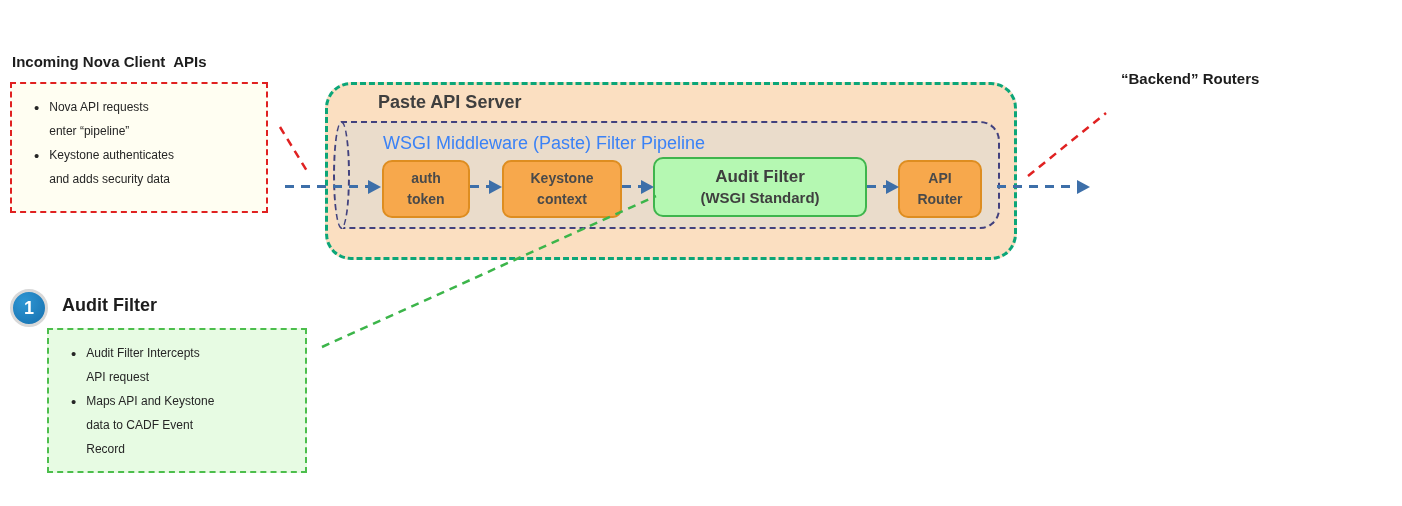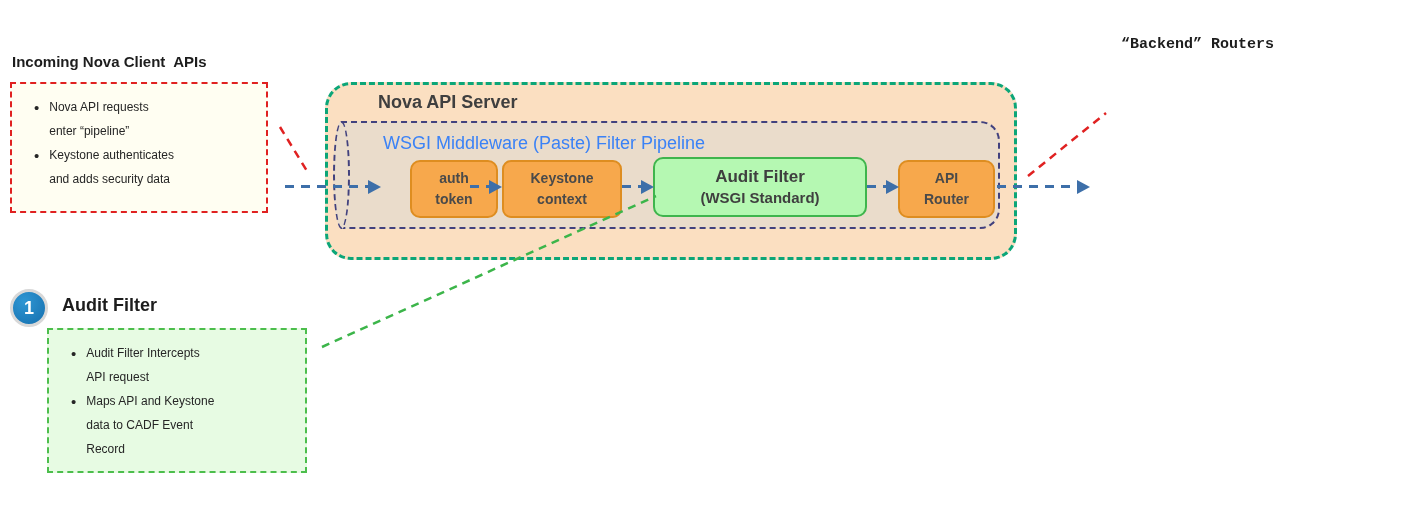--- a/index.html
+++ b/index.html
@@ -83,59 +83,59 @@
       <span class="bullet-text">Nova API requests
 enter “pipeline”</span>
     </div>
     <div class="bullet-row">
       <span class="bullet-text">Keystone authenticates
 and adds security data</span>
     </div>
   </div>
 
   <div class="abs server-box" style="left:325px;top:82px;width:692px;height:178px;"></div>
-  <div class="abs server-title" style="left:378px;top:92px;">Nova API Server</div>
+  <div class="abs server-title" style="left:378px;top:92px;">Paste API Server</div>
 
   <div class="abs pipeline-rect" style="left:341px;top:121px;width:659px;height:108px;"></div>
   <div class="abs pipeline-cap" style="left:333px;top:121px;width:17px;height:108px;"></div>
   <div class="abs pipeline-label" style="left:383px;top:133px;">WSGI Middleware (Paste) Filter Pipeline</div>
 
-  <div class="abs stage orange" style="left:382px;top:160px;width:88px;height:58px;margin-left:28px;">
+  <div class="abs stage orange" style="left:382px;top:160px;width:88px;height:58px;">
     <span class="stage-label">auth
 token</span>
   </div>
   <div class="abs stage orange" style="left:502px;top:160px;width:120px;height:58px;border-radius:9px;">
     <span class="stage-label">Keystone
 context</span>
   </div>
   <div class="abs stage greenbox" style="left:653px;top:157px;width:214px;height:60px;">
     <span class="stage-title">Audit Filter</span>
     <span class="stage-sub">(WSGI Standard)</span>
   </div>
-  <div class="abs stage orange" style="left:898px;top:160px;width:97px;height:58px;">
+  <div class="abs stage orange" style="left:898px;top:160px;width:84px;height:58px;">
     <span class="stage-label">API
 Router</span>
   </div>
 
   <div class="abs hline" style="left:285px;top:185px;width:83px;"></div>
   <div class="abs ahead" style="left:368px;top:180px;"></div>
 
   <div class="abs hline" style="left:470px;top:185px;width:21px;"></div>
   <div class="abs ahead" style="left:489px;top:180px;"></div>
 
   <div class="abs hline" style="left:622px;top:185px;width:21px;"></div>
   <div class="abs ahead" style="left:641px;top:180px;"></div>
 
   <div class="abs hline" style="left:867px;top:185px;width:21px;"></div>
   <div class="abs ahead" style="left:886px;top:180px;"></div>
 
   <div class="abs hline" style="left:997px;top:185px;width:80px;"></div>
   <div class="abs ahead" style="left:1077px;top:180px;"></div>
 
-  <div class="abs heading" style="left:1121px;top:36px;font-family:Liberation Mono, monospace;">“Backend” Routers</div>
+  <div class="abs heading" style="left:1121px;top:70px;">“Backend” Routers</div>
 
   <div class="abs badge" style="left:10px;top:289px;">
     <span>1</span>
   </div>
   <div class="abs heading" style="left:62px;top:295px;font-size:18px;">Audit Filter</div>
   <div class="abs note green" style="left:47px;top:328px;width:260px;height:145px;">
     <div class="bullet-row">
       <span class="bullet-text">Audit Filter Intercepts
 API request</span>
     </div>

